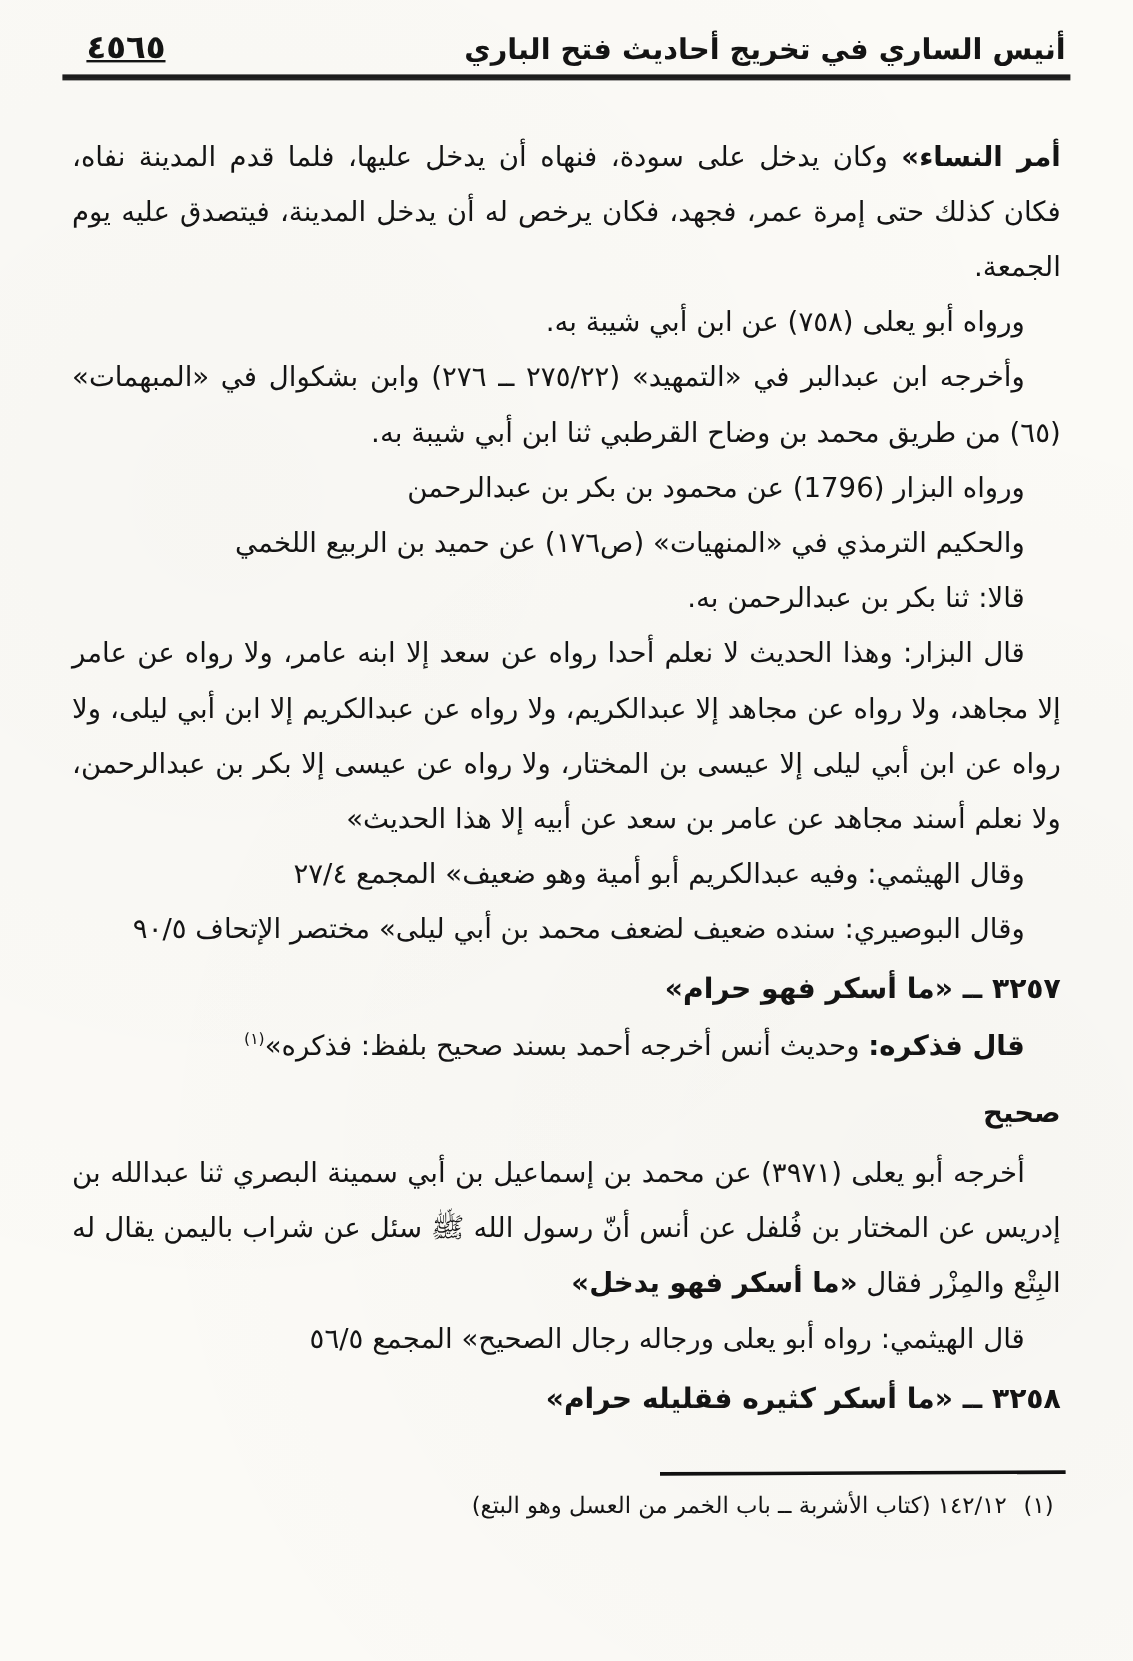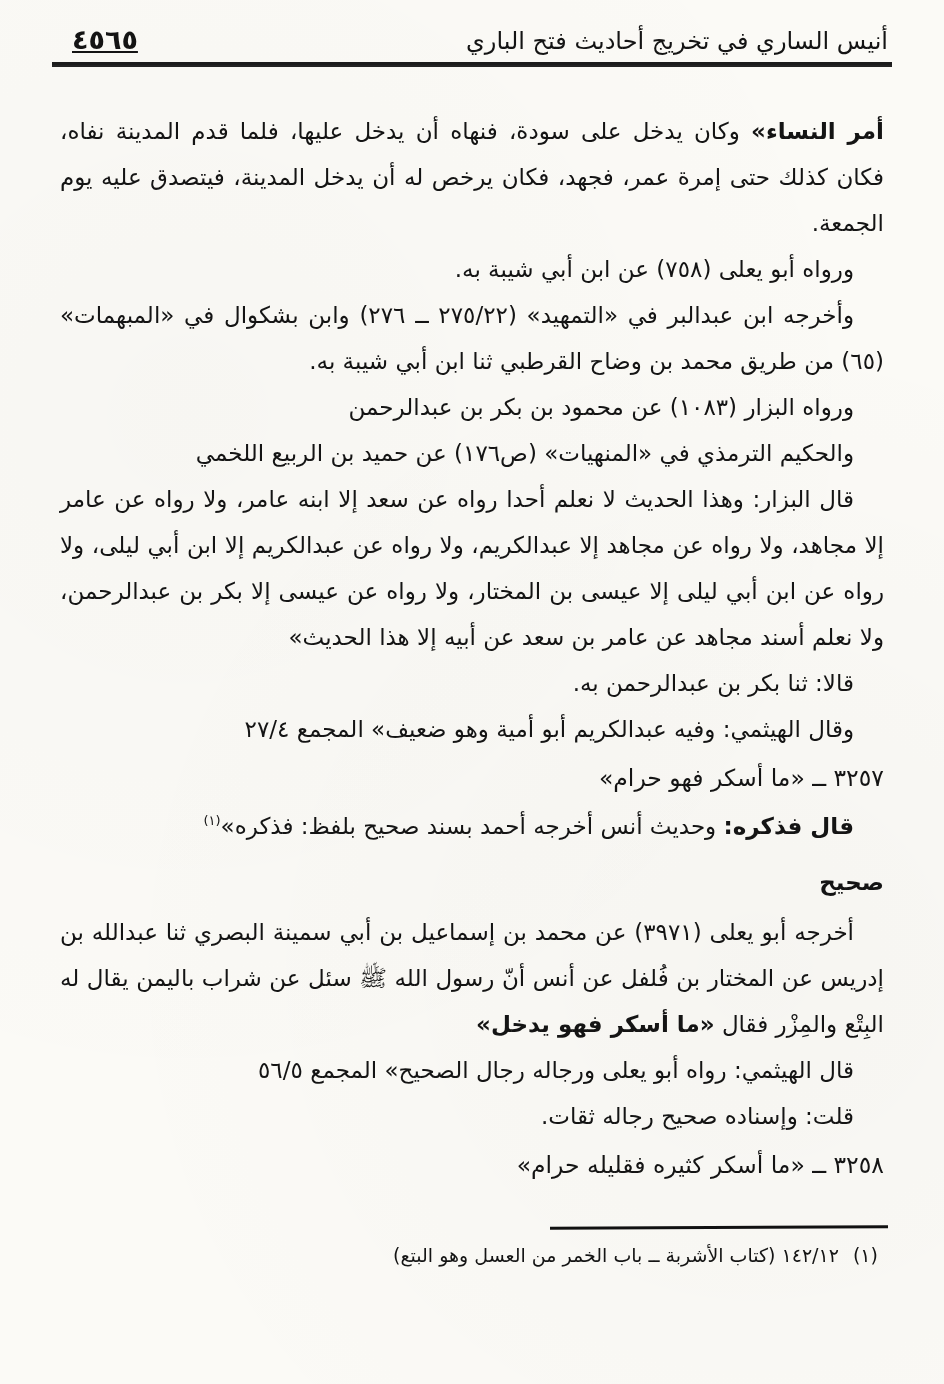--- a/index.html
+++ b/index.html
@@ -20,21 +20,21 @@
       radial-gradient(circle at 80% 70%, rgba(0,0,0,0.02), transparent 55%),
       #fbfaf6;
   }
   .header {
     display: flex;
     justify-content: space-between;
     align-items: flex-end;
     padding: 24px 56px 0 72px;
   }
   .book-title {
-    font-weight: normal;
+    font-weight: bold;
     font-size: 24px;
     letter-spacing: 0;
     white-space: nowrap;
   }
   .page-number {
     font-weight: bold;
     font-size: 27px;
     white-space: nowrap;
     text-decoration: underline;
   }
@@ -48,21 +48,21 @@
     padding: 16px 60px 0 60px;
     font-size: 23px;
     line-height: 46px;
     text-align: justify;
     margin-top: 25px;
   }
   .body p { margin: 0; }
   .indent { text-indent: 30px; }
   .bold { font-weight: bold; }
   .hadith-heading {
-    font-weight: normal;
+    font-weight: bold;
     font-size: 23.5px;
     margin-top: 3px !important;
     margin-bottom: 2px !important;
     text-align: right;
   }
   .grade {
     font-weight: bold;
     margin-top: 10px !important;
     margin-bottom: 4px !important;
     text-align: right;
@@ -101,42 +101,42 @@
   <div class="header-rule"></div>
 
   <div class="body">
 
     <p><span class="bold">أمر النساء»</span><span> وكان يدخل على سودة، فنهاه أن يدخل عليها، فلما قدم المدينة نفاه، فكان كذلك حتى إمرة عمر، فجهد، فكان يرخص له أن يدخل المدينة، فيتصدق عليه يوم الجمعة.</span></p>
 
     <p class="indent">ورواه أبو يعلى (٧٥٨) عن ابن أبي شيبة به.</p>
 
     <p class="indent">وأخرجه ابن عبدالبر في «التمهيد» (٢٧٥/٢٢ ــ ٢٧٦) وابن بشكوال في «المبهمات» (٦٥) من طريق محمد بن وضاح القرطبي ثنا ابن أبي شيبة به.</p>
 
-    <p class="indent">ورواه البزار (١٠٨٣) عن محمود بن بكر بن عبدالرحمن</p>
+    <p class="indent">ورواه البزار (1796) عن محمود بن بكر بن عبدالرحمن</p>
 
     <p class="indent">والحكيم الترمذي في «المنهيات» (ص١٧٦) عن حميد بن الربيع اللخمي</p>
 
+    <p class="indent">قالا: ثنا بكر بن عبدالرحمن به.</p>
+
     <p class="indent">قال البزار: وهذا الحديث لا نعلم أحدا رواه عن سعد إلا ابنه عامر، ولا رواه عن عامر إلا مجاهد، ولا رواه عن مجاهد إلا عبدالكريم، ولا رواه عن عبدالكريم إلا ابن أبي ليلى، ولا رواه عن ابن أبي ليلى إلا عيسى بن المختار، ولا رواه عن عيسى إلا بكر بن عبدالرحمن، ولا نعلم أسند مجاهد عن عامر بن سعد عن أبيه إلا هذا الحديث»</p>
-
-    <p class="indent">قالا: ثنا بكر بن عبدالرحمن به.</p>
 
     <p class="indent">وقال الهيثمي: وفيه عبدالكريم أبو أمية وهو ضعيف» المجمع ٢٧/٤</p>
 
+    <p class="indent">وقال البوصيري: سنده ضعيف لضعف محمد بن أبي ليلى» مختصر الإتحاف ٩٠/٥</p>
 
     <p class="hadith-heading">٣٢٥٧ ــ «ما أسكر فهو حرام»</p>
 
     <p class="indent"><span class="bold">قال فذكره:</span><span> وحديث أنس أخرجه أحمد بسند صحيح بلفظ: فذكره»</span><sup class="note-ref">(١)</sup></p>
 
     <p class="grade">صحيح</p>
 
     <p class="indent"><span>أخرجه أبو يعلى (٣٩٧١) عن محمد بن إسماعيل بن أبي سمينة البصري ثنا عبدالله بن إدريس عن المختار بن فُلفل عن أنس أنّ رسول الله ﷺ سئل عن شراب باليمن يقال له البِتْع والمِزْر فقال </span><span class="bold">«ما أسكر فهو يدخل»</span></p>
 
     <p class="indent">قال الهيثمي: رواه أبو يعلى ورجاله رجال الصحيح» المجمع ٥٦/٥</p>
 
-    <p class="indent">قلت: وإسناده صحيح رجاله ثقات.</p>
 
     <p class="hadith-heading">٣٢٥٨ ــ «ما أسكر كثيره فقليله حرام»</p>
 
   </div>
 
   <div class="footnote-area">
     <div class="footnote-separator"></div>
     <div class="footnote-line">
       <span class="footnote-marker">(١)</span><span>١٤٢/١٢ (كتاب الأشربة ــ باب الخمر من العسل وهو البتع)</span>
     </div>

